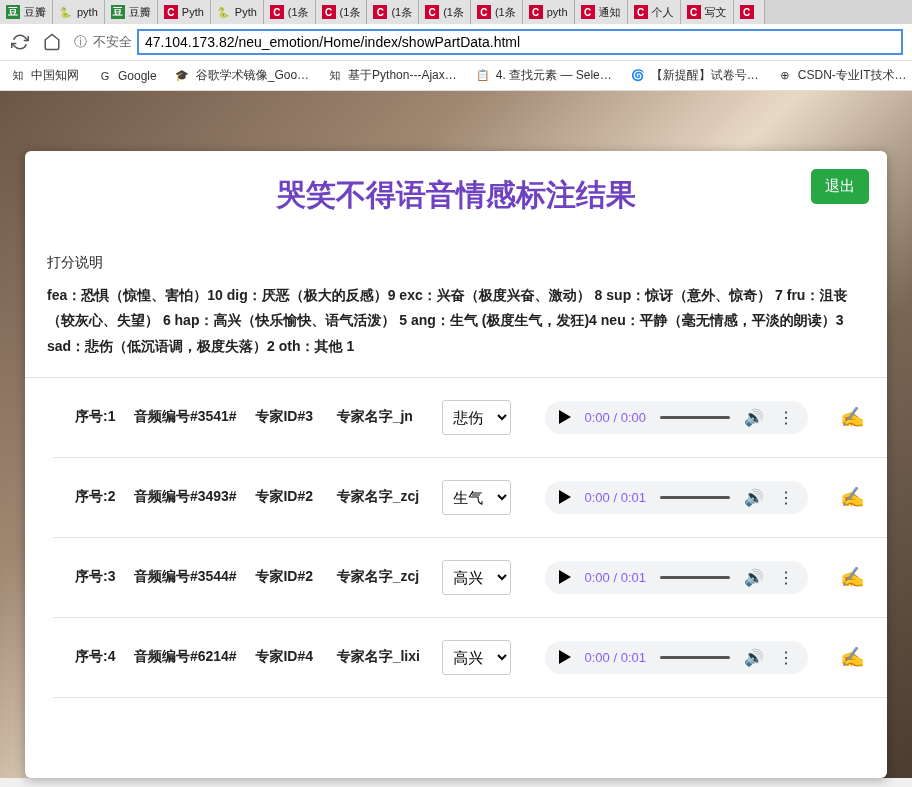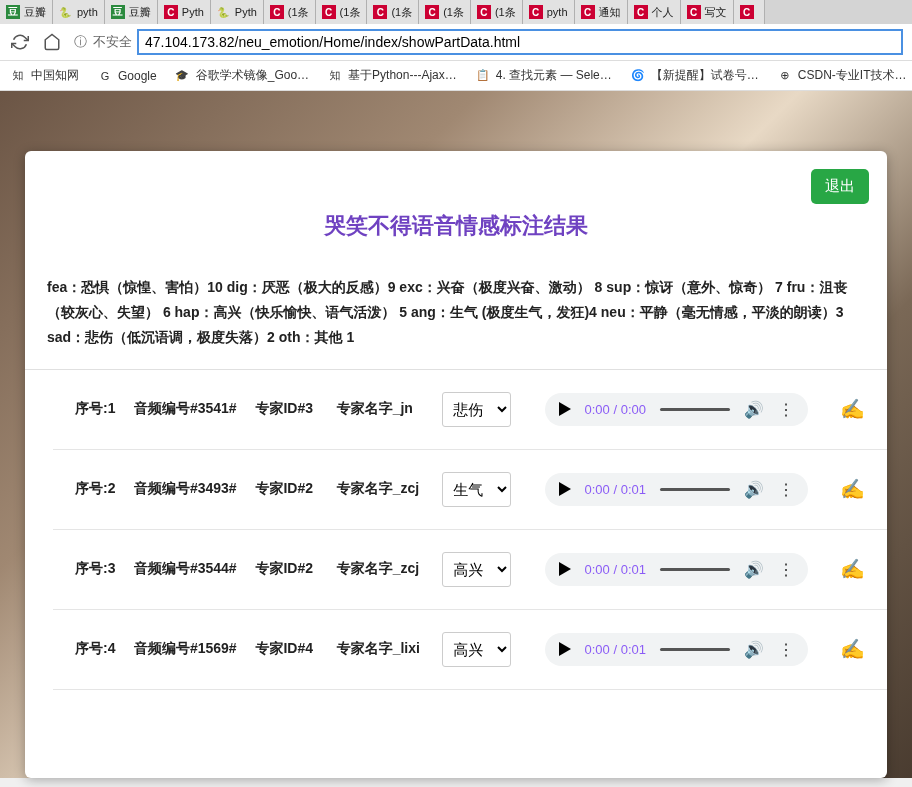--- a/index.html
+++ b/index.html
@@ -15,21 +15,21 @@
 .url-info { color: #666; font-size: 13px; }
 .url-input { flex: 1; border: 1px solid #4a90e2; outline: 1px solid #4a90e2; padding: 3px 6px; font-size: 14px; background: #fff; }
 .bookmarks { display: flex; align-items: center; gap: 18px; padding: 6px 10px; background: #fff; border-bottom: 1px solid #ddd; font-size: 12px; color: #333; }
 .bookmark { display: flex; align-items: center; gap: 5px; white-space: nowrap; }
 .bm-icon { width: 16px; height: 16px; display: inline-flex; align-items: center; justify-content: center; font-size: 11px; }
 .bg { background: linear-gradient(135deg, #6b5545 0%, #a08872 30%, #e8d9c5 50%, #7a6856 70%, #4a3c30 100%); height: calc(100% - 100px); padding: 60px 25px 0 25px; position: relative; }
 .watermark { position: absolute; bottom: 16px; right: 40px; color: rgba(255,255,255,0.4); font-size: 13px; }
 .watermark-left { position: absolute; bottom: 42px; left: 12px; color: rgba(255,255,255,0.35); font-size: 13px; margin-left: 38px; }
 .card { background: #fff; border-radius: 6px; box-shadow: 0 2px 12px rgba(0,0,0,0.3); height: 100%; overflow: hidden; }
 .card-header { padding: 24px 20px 20px 20px; text-align: center; position: relative; }
-.title { color: #6f42c1; font-size: 22px; font-weight: bold; margin-top: 36px; }
+.title { color: #6f42c1; font-size: 30px; font-weight: bold; }
 .exit-btn { position: absolute; right: 18px; top: 18px; background: #28a745; color: #fff; border: none; padding: 8px 14px; border-radius: 5px; font-size: 15px; cursor: pointer; }
 .desc-section { padding: 14px 22px 18px 22px; font-size: 14px; line-height: 1.8; border-bottom: 1px solid #e0e0e0; }
 .desc-title { margin-bottom: 8px; }
 .row { display: flex; align-items: center; padding: 22px 22px; border-bottom: 1px solid #e5e5e5; gap: 14px; font-size: 14px; }
 .row b { font-weight: bold; }
 .col-seq { width: 48px; }
 .col-aid { width: 115px; }
 .col-eid { width: 72px; }
 .col-ename { width: 98px; }
 .select { width: 72px; padding: 7px 6px; border: 1px solid #ccc; border-radius: 3px; background: #fff; font-size: 15px; }
@@ -159,20 +159,21 @@
 
 <div class="bg">
   <div class="watermark-left">视览</div>
   <div class="watermark">https://blog.csdn.net/qq_36523007</div>
   <div class="card">
     <div class="card-header">
       <div class="title">哭笑不得语音情感标注结果</div>
       <button class="exit-btn">退出</button>
     </div>
     <div class="desc-section">
+      <div class="desc-title">打分说明</div>
       <div style="font-weight:bold;">fea：恐惧（惊惶、害怕）10 dig：厌恶（极大的反感）9 exc：兴奋（极度兴奋、激动） 8 sup：惊讶（意外、惊奇） 7 fru：沮丧（较灰心、失望） 6 hap：高兴（快乐愉快、语气活泼） 5 ang：生气 (极度生气，发狂)4 neu：平静（毫无情感，平淡的朗读）3 sad：悲伤（低沉语调，极度失落）2 oth：其他 1</div>
     </div>
     <div class="scroll-area" id="rows">
         <div class="row">
     <b class="col-seq">序号:1</b>
     <b class="col-aid">音频编号#3541#</b>
     <b class="col-eid">专家ID#3</b>
     <b class="col-ename">专家名字_jn</b>
     <select class="select"><option selected="">悲伤</option><option>生气</option><option>高兴</option><option>恐惧</option><option>厌恶</option><option>兴奋</option><option>惊讶</option><option>沮丧</option><option>平静</option><option>其他</option></select>
     <div class="audio-player">
@@ -209,21 +210,21 @@
       <span class="play-btn"></span>
       <span class="time">0:00 / 0:01</span>
       <div class="prog"></div>
       <span class="vol-icon">🔊</span>
       <span class="menu-icon">⋮</span>
     </div>
     <span class="edit-icon">✍</span>
   </div>
         <div class="row">
     <b class="col-seq">序号:4</b>
-    <b class="col-aid">音频编号#1569#</b>
+    <b class="col-aid">音频编号#6214#</b>
     <b class="col-eid">专家ID#4</b>
     <b class="col-ename">专家名字_lixi</b>
     <select class="select"><option>悲伤</option><option>生气</option><option selected="">高兴</option><option>恐惧</option><option>厌恶</option><option>兴奋</option><option>惊讶</option><option>沮丧</option><option>平静</option><option>其他</option></select>
     <div class="audio-player">
       <span class="play-btn"></span>
       <span class="time">0:00 / 0:01</span>
       <div class="prog"></div>
       <span class="vol-icon">🔊</span>
       <span class="menu-icon">⋮</span>
     </div>

